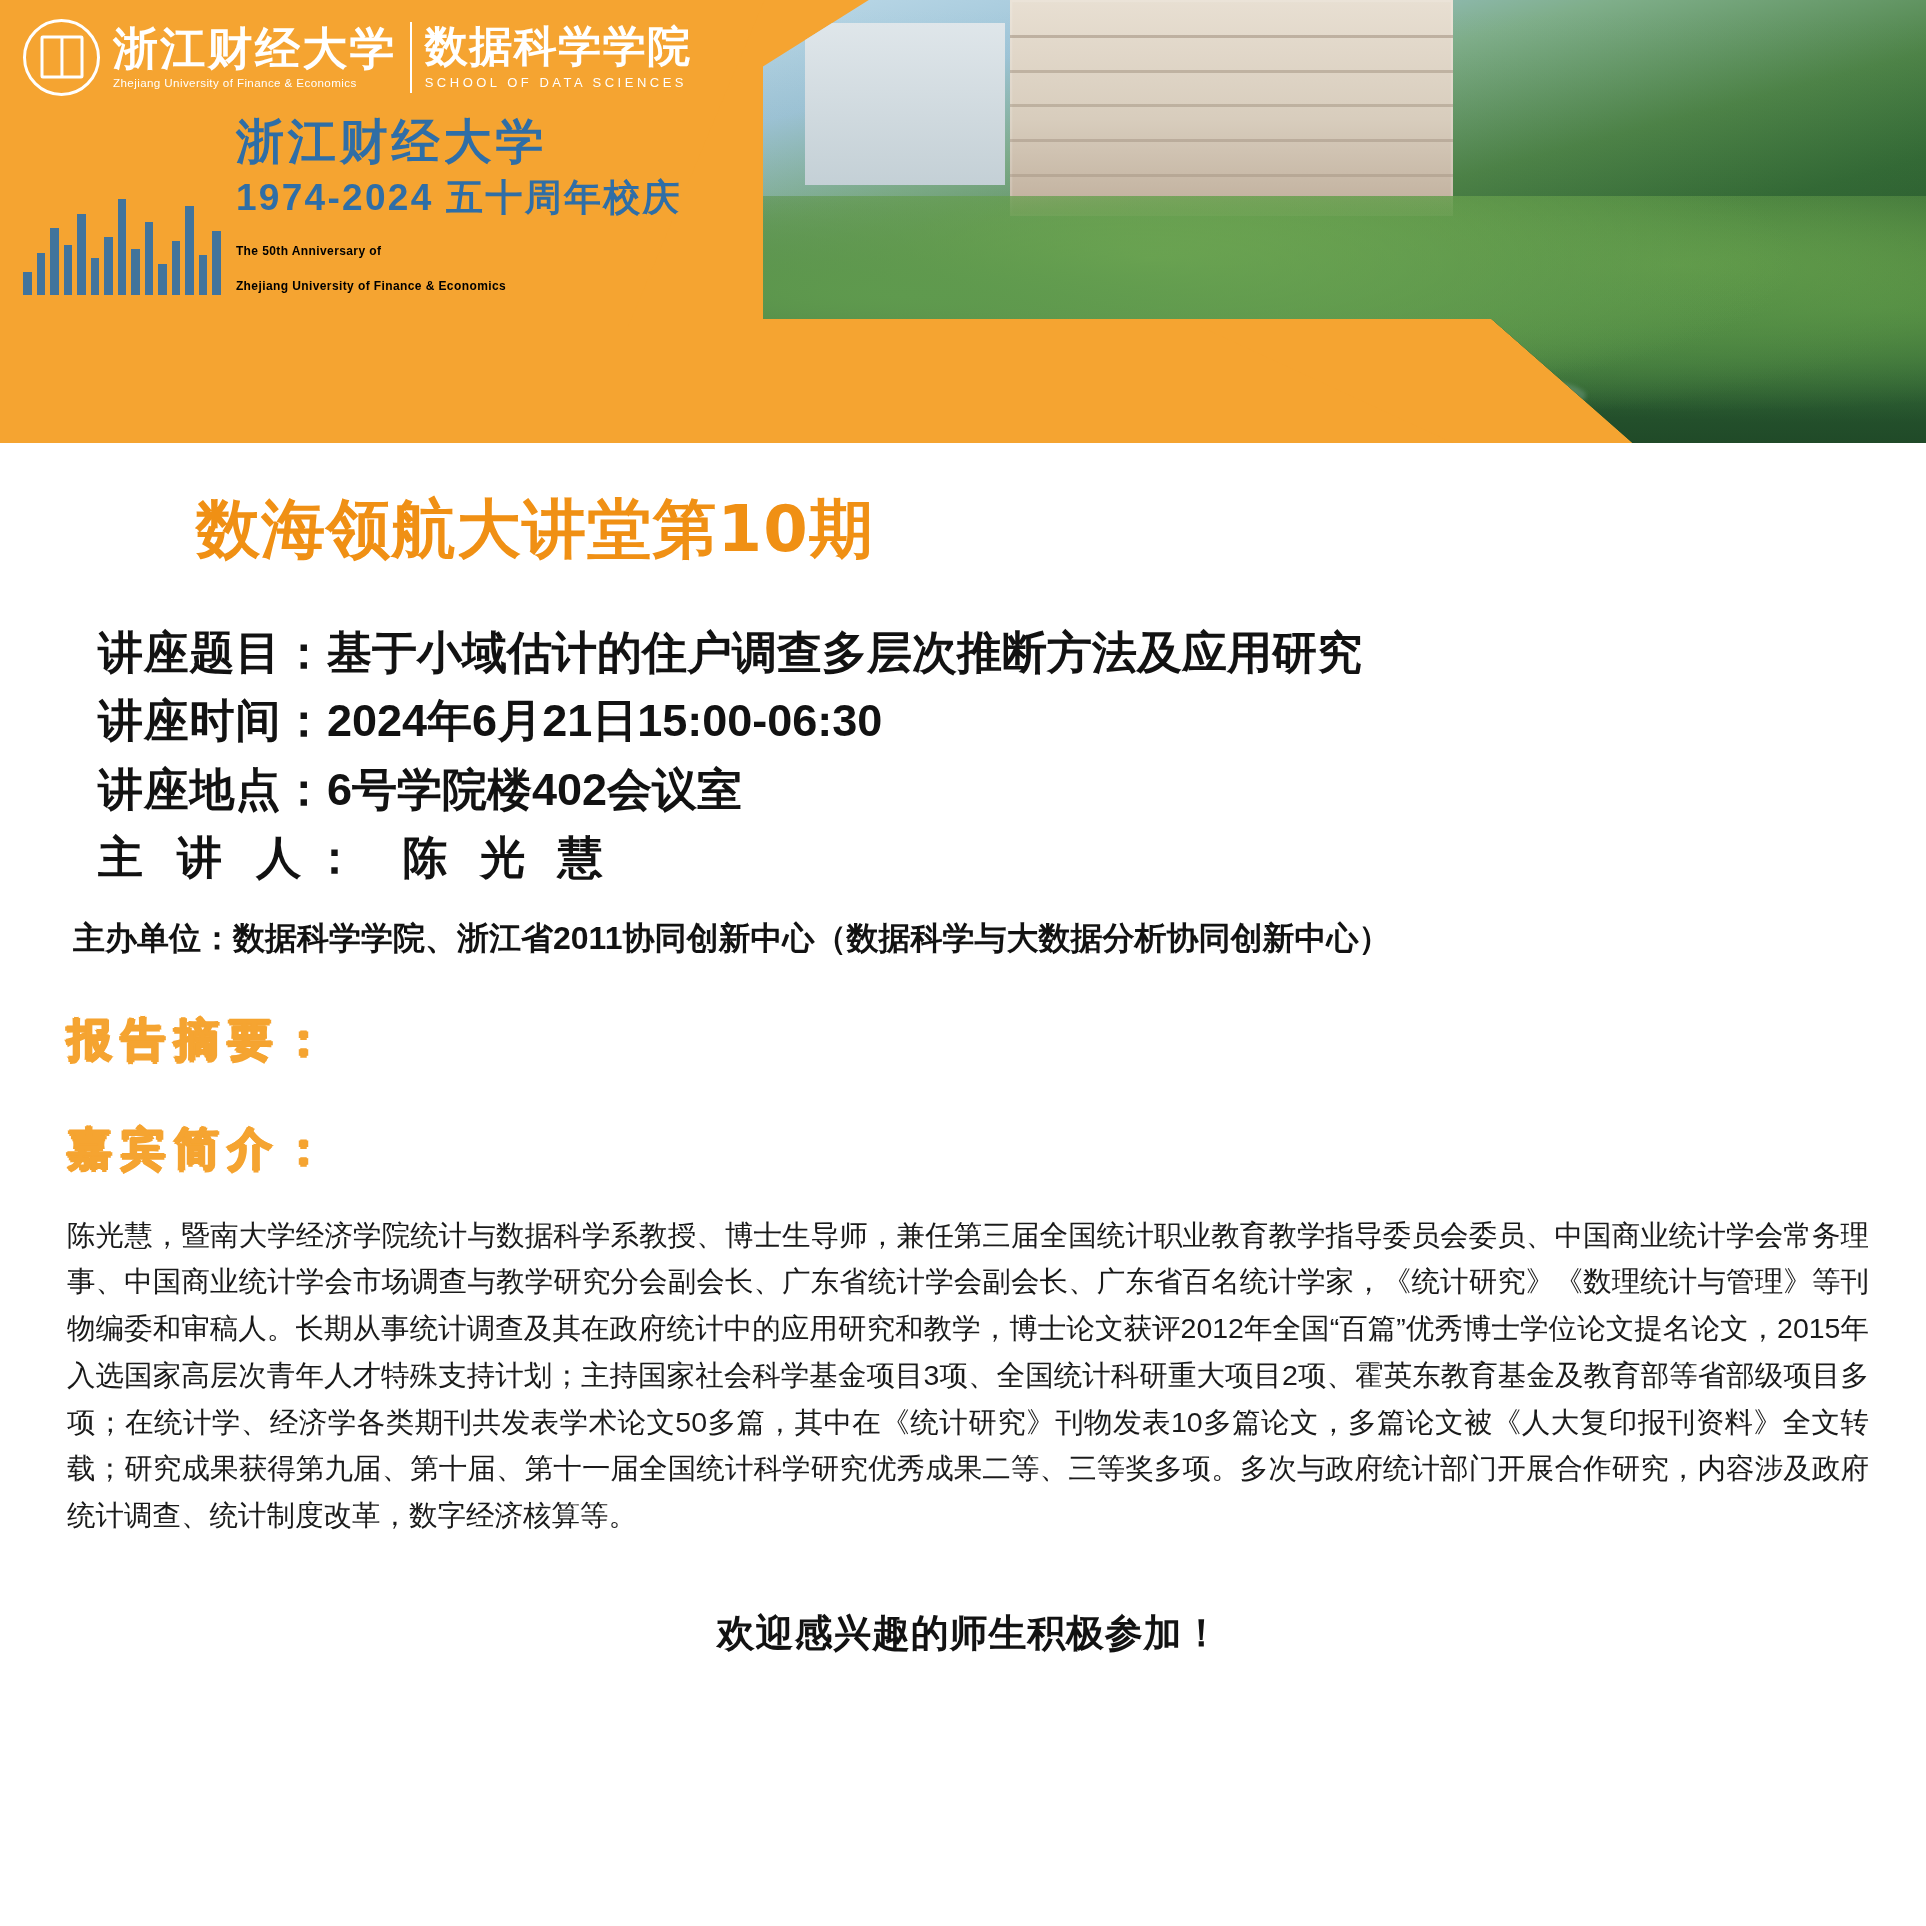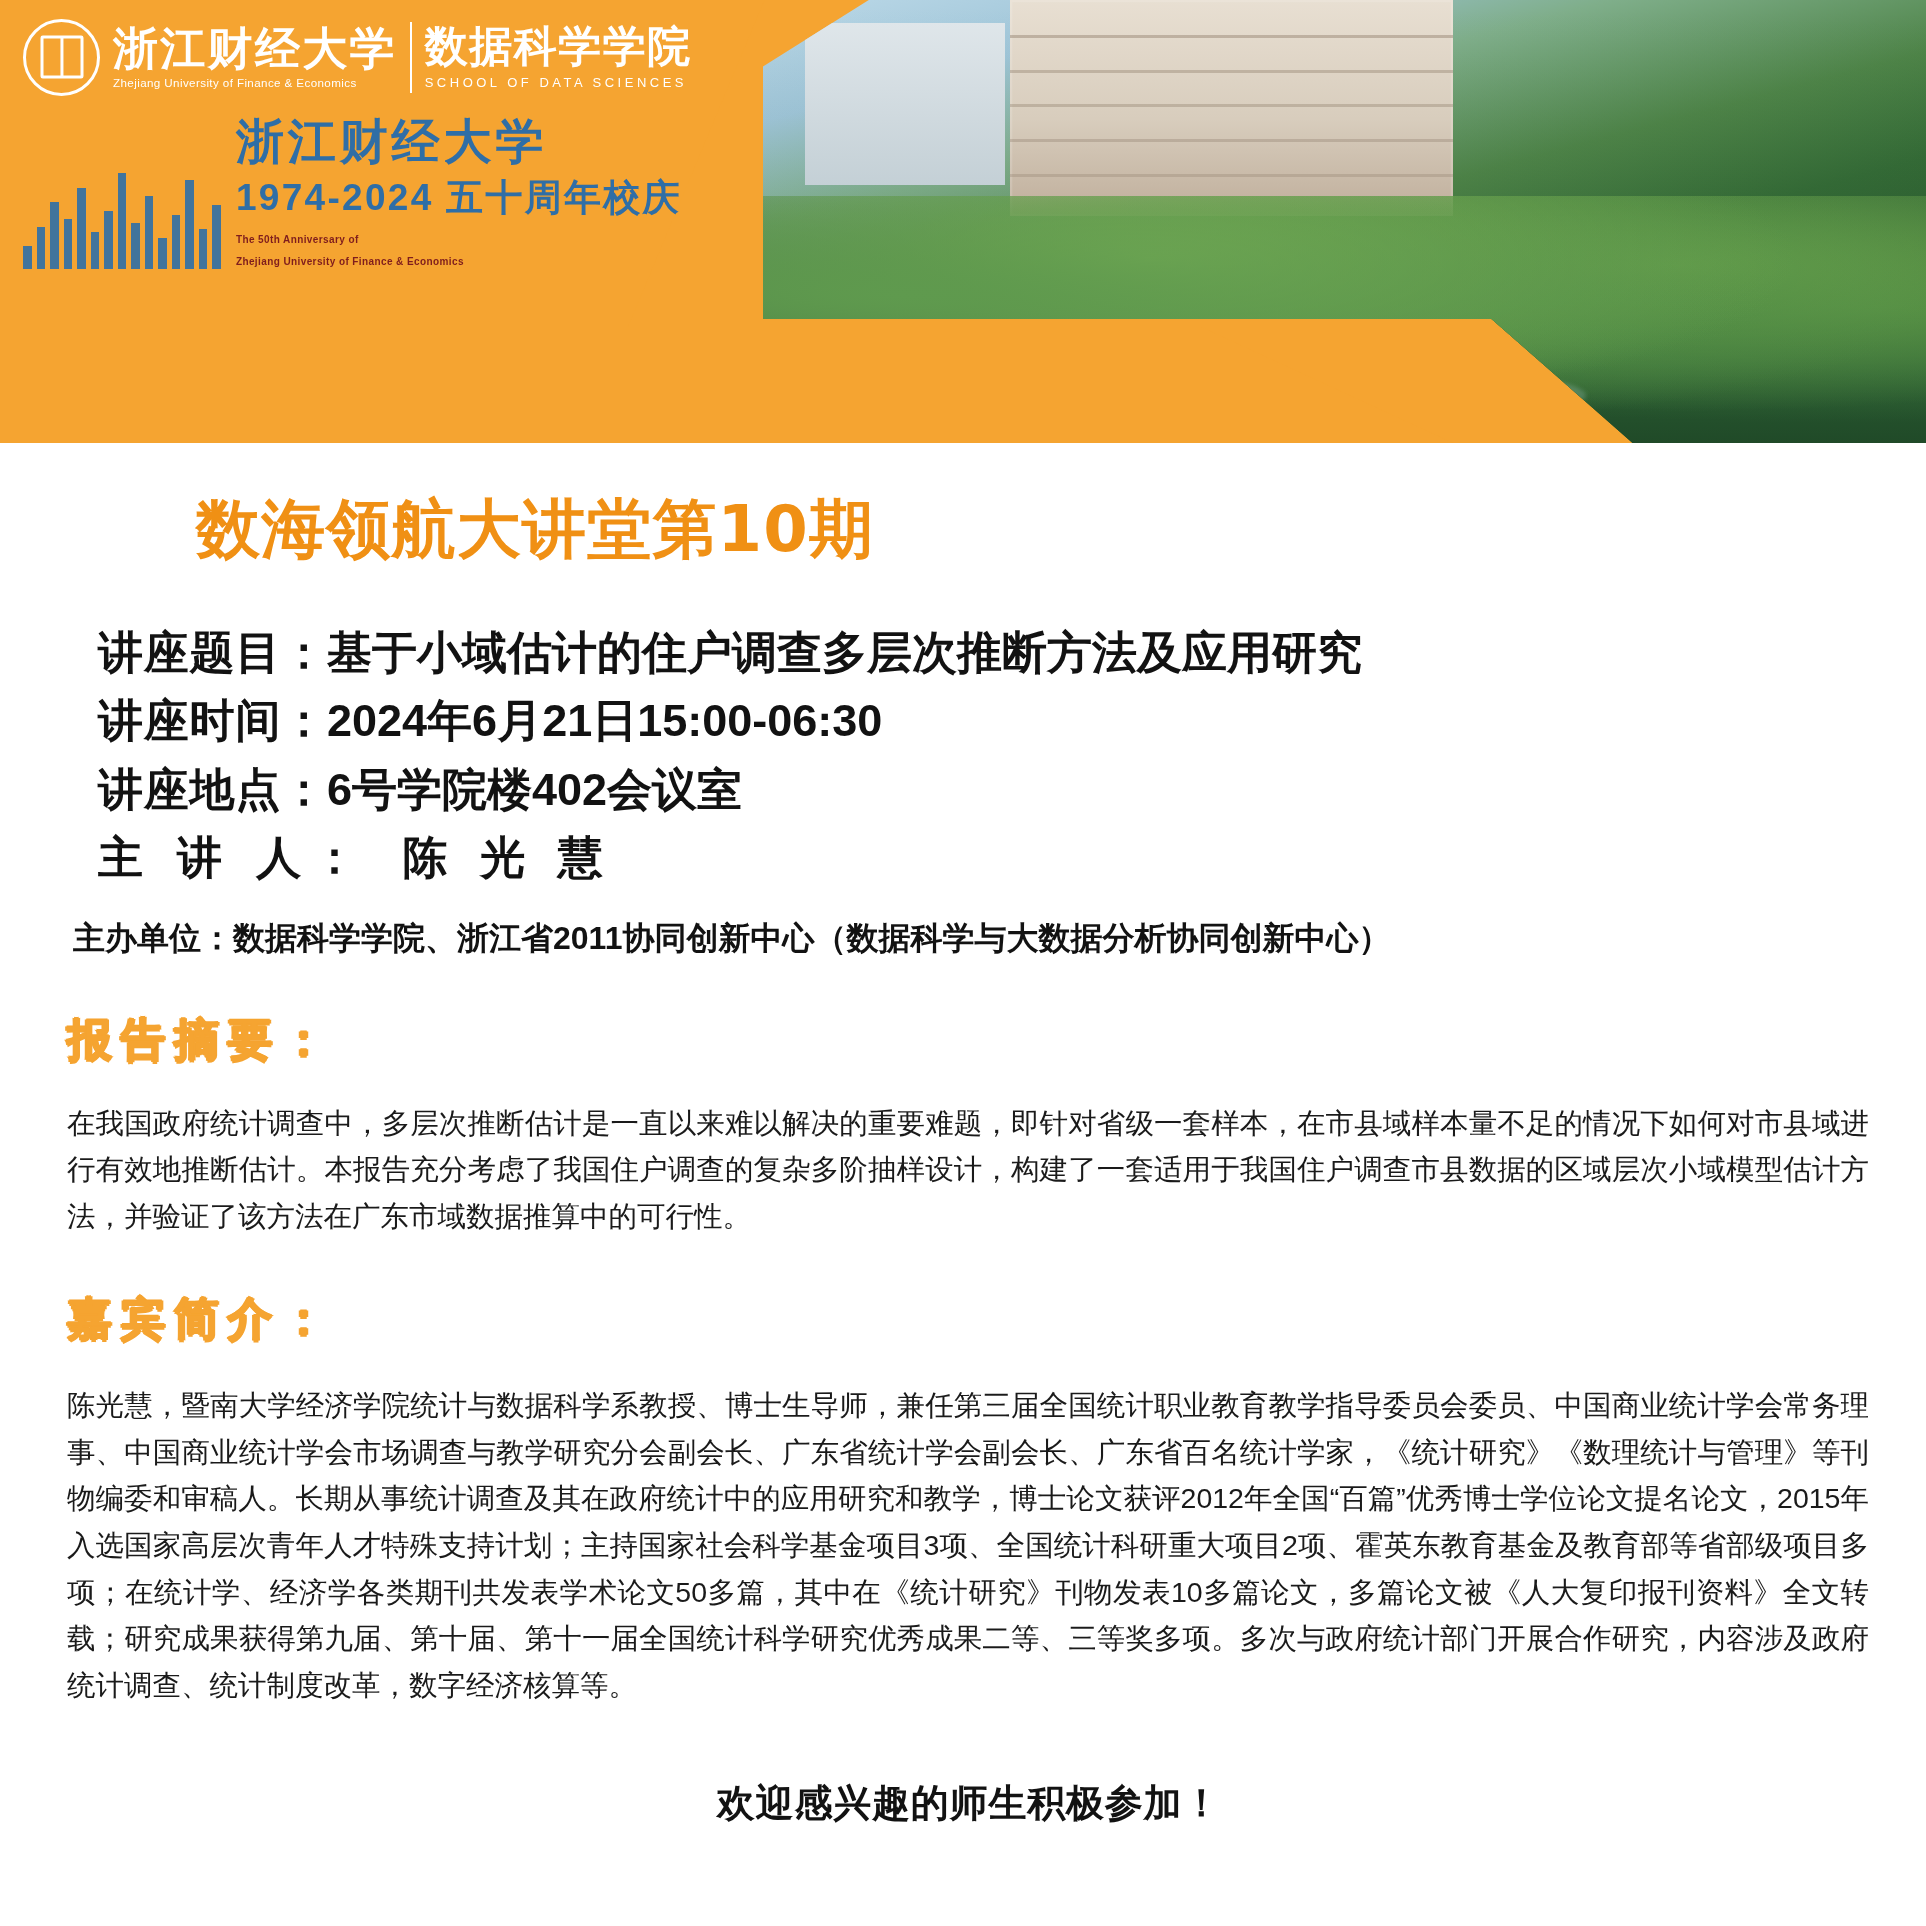--- a/index.html
+++ b/index.html
@@ -230,24 +230,24 @@
     font-weight: 700;
     font-size: 37px;
     color: #2f6ea6;
     letter-spacing: 2.3px;
     margin-top: 6.2px;
     white-space: nowrap;
   }
   .anniv-en1, .anniv-en2 {
     font-family: "Liberation Sans", sans-serif;
     font-weight: 700;
-    font-size: 10px;
-    color: #7f1d1d;
+    font-size: 12px;
+    color: #000000;
     letter-spacing: 0.4px;
-    margin-top: 11px;
+    margin-top: 21px;
     white-space: nowrap;
   }
 
   
   .series-title {
     margin: 43px 0 0 196px;
     font-family: "DejaVu Sans", "Liberation Sans", sans-serif;
     font-weight: 700;
     font-size: 64px;
     color: #f09014;
@@ -380,21 +380,20 @@
       <span class="k">讲座地点：</span><span class="v">6号学院楼402会议室</span>
     </div>
     <div class="info-line speaker">
       <span class="k">主 讲 人：</span><span class="v">陈 光 慧</span>
     </div>
   </div>
 
   <div class="host">主办单位：数据科学学院、浙江省2011协同创新中心（数据科学与大数据分析协同创新中心）</div>
 
   <div class="sec-head">报告摘要：</div>
-  <div class="body-text abstract">在我国政府统计调查中，多层次推断估计是一直以来难以解决的重要难题，即针对省级一套样本，在市县域样本量不足的情况下如何对市县域进行有效地推断估计。本报告充分考虑了我国住户调查的复杂多阶抽样设计，构建了一套适用于我国住户调查市县数据的区域层次小域模型估计方法，并验证了该方法在广东市域数据推算中的可行性。</div>
 
   <div class="sec-head">嘉宾简介：</div>
   <div class="body-text bio">陈光慧，暨南大学经济学院统计与数据科学系教授、博士生导师，兼任第三届全国统计职业教育教学指导委员会委员、中国商业统计学会常务理事、中国商业统计学会市场调查与教学研究分会副会长、广东省统计学会副会长、广东省百名统计学家，《统计研究》《数理统计与管理》等刊物编委和审稿人。长期从事统计调查及其在政府统计中的应用研究和教学，博士论文获评2012年全国“百篇”优秀博士学位论文提名论文，2015年入选国家高层次青年人才特殊支持计划；主持国家社会科学基金项目3项、全国统计科研重大项目2项、霍英东教育基金及教育部等省部级项目多项；在统计学、经济学各类期刊共发表学术论文50多篇，其中在《统计研究》刊物发表10多篇论文，多篇论文被《人大复印报刊资料》全文转载；研究成果获得第九届、第十届、第十一届全国统计科学研究优秀成果二等、三等奖多项。多次与政府统计部门开展合作研究，内容涉及政府统计调查、统计制度改革，数字经济核算等。</div>
 
   <div class="welcome">欢迎感兴趣的师生积极参加！</div>
 
   <div class="spacer-bottom"></div>
 
 </div>
 

